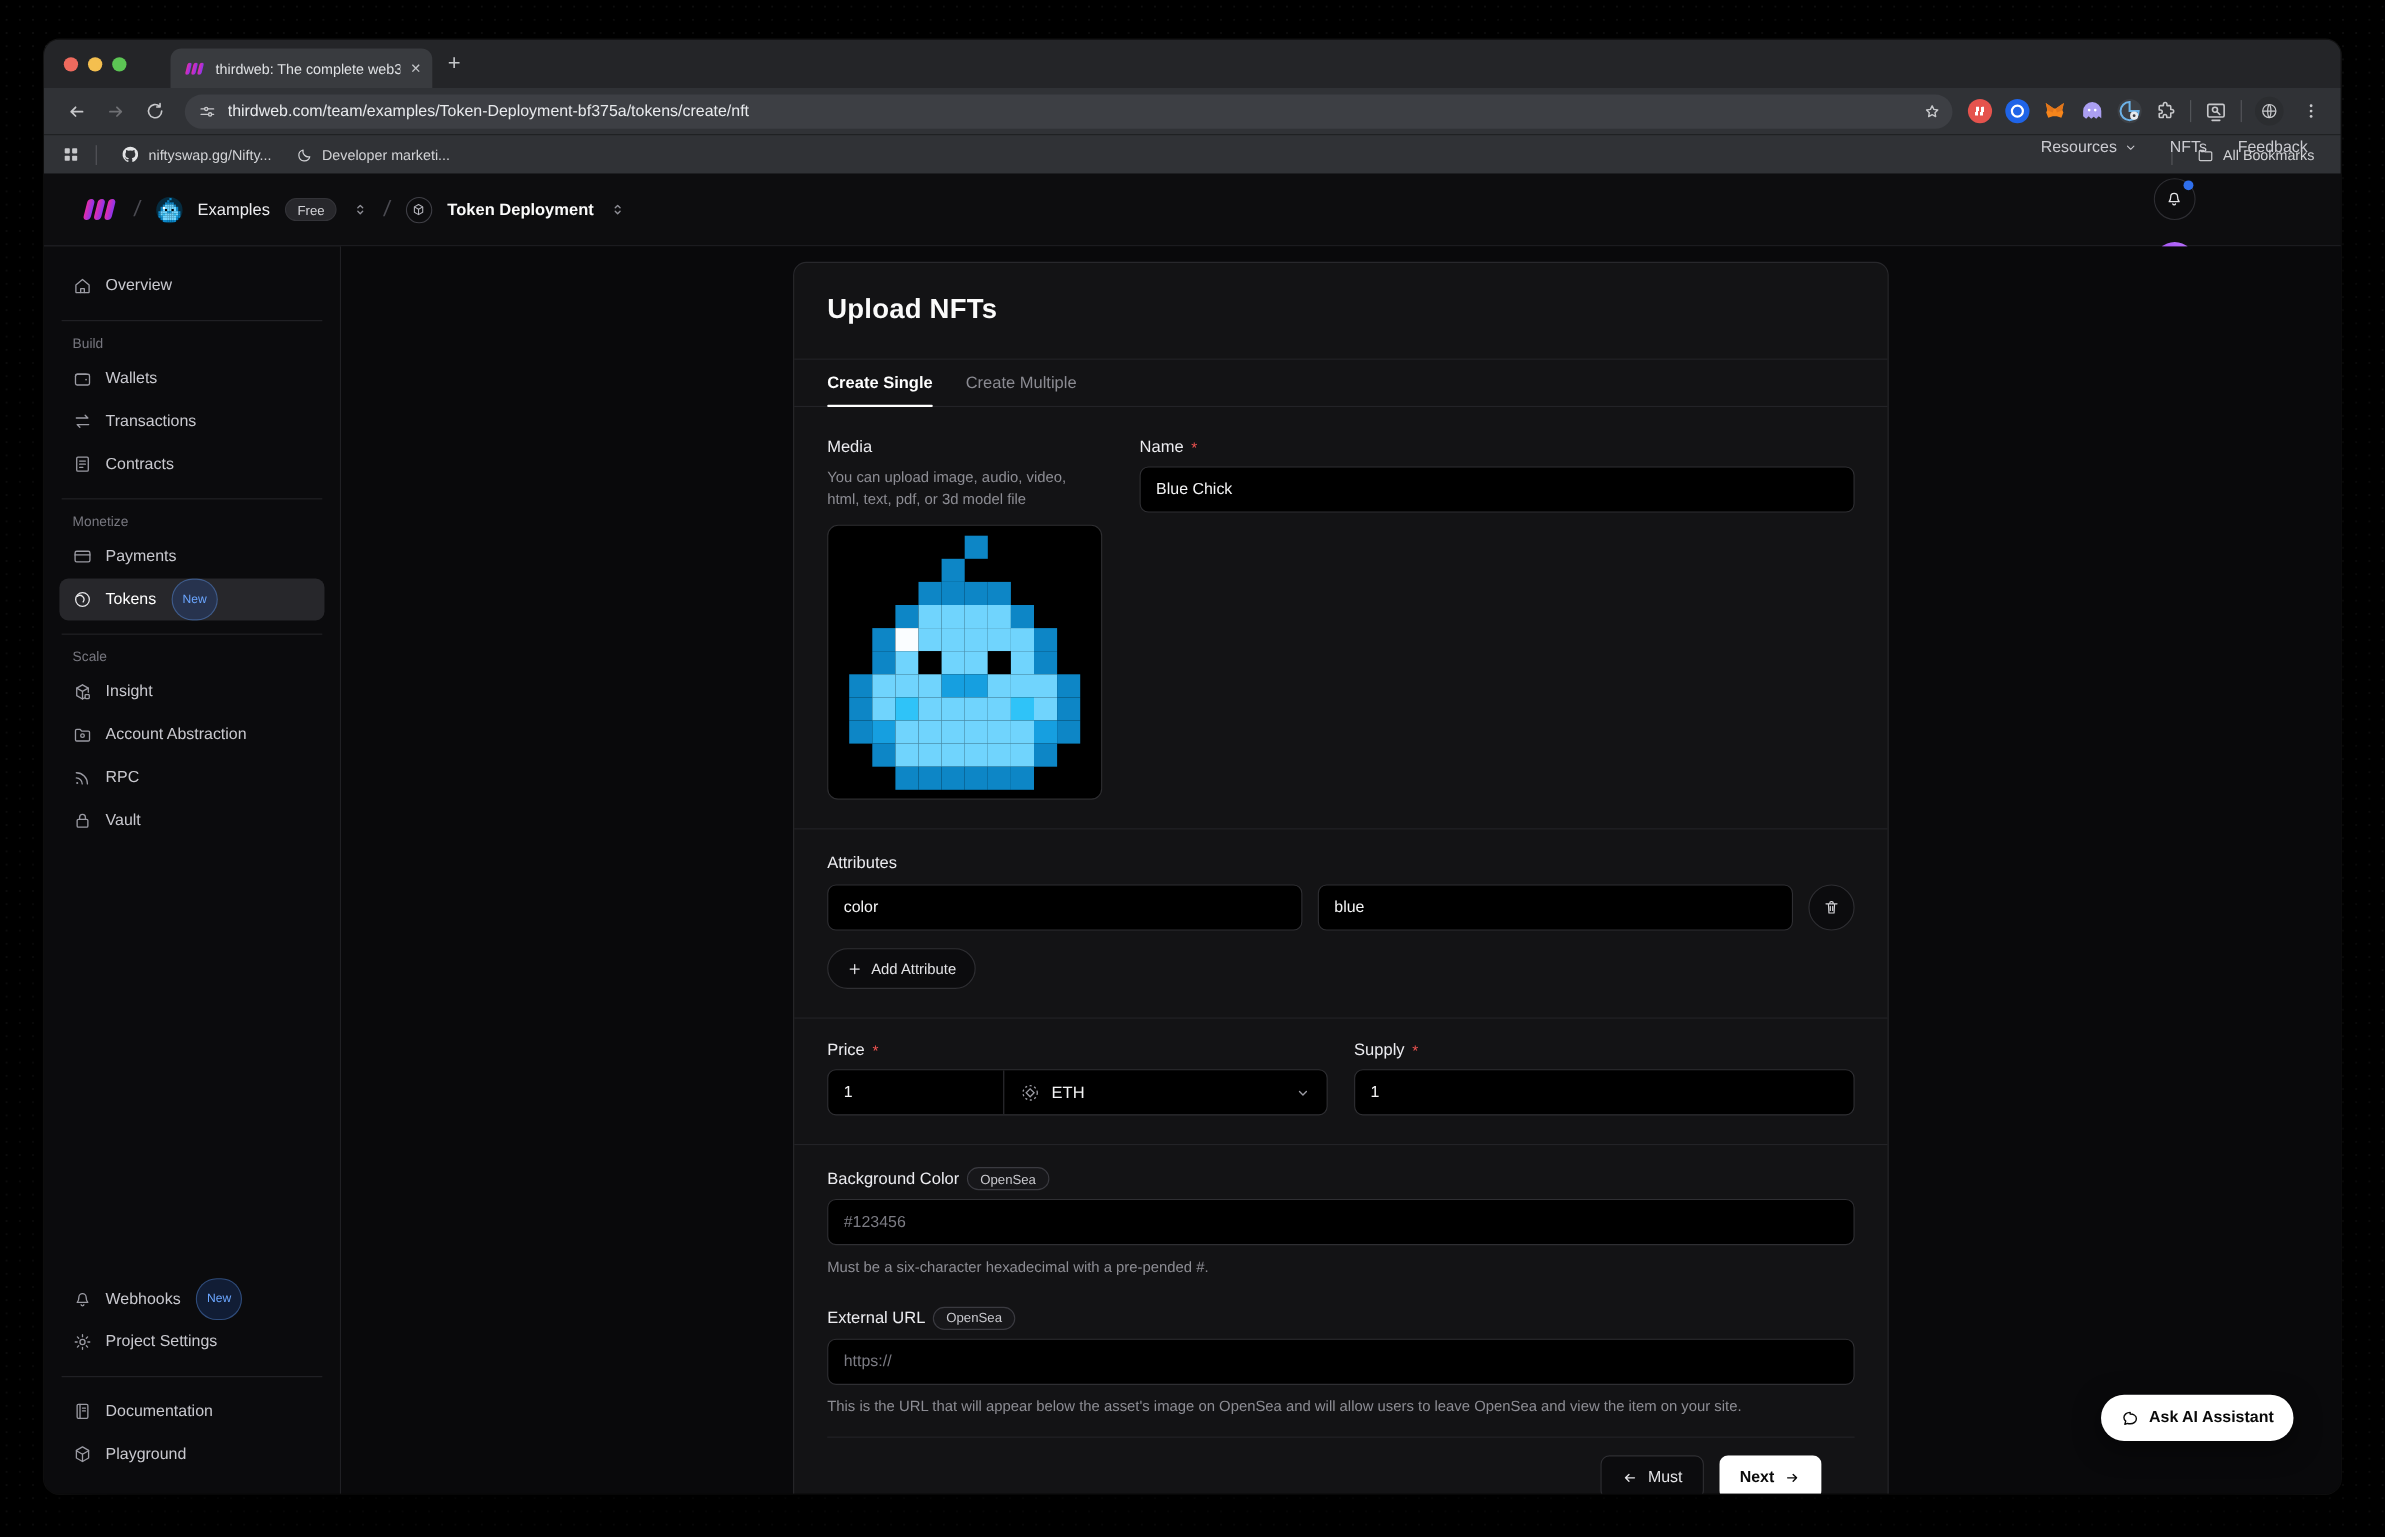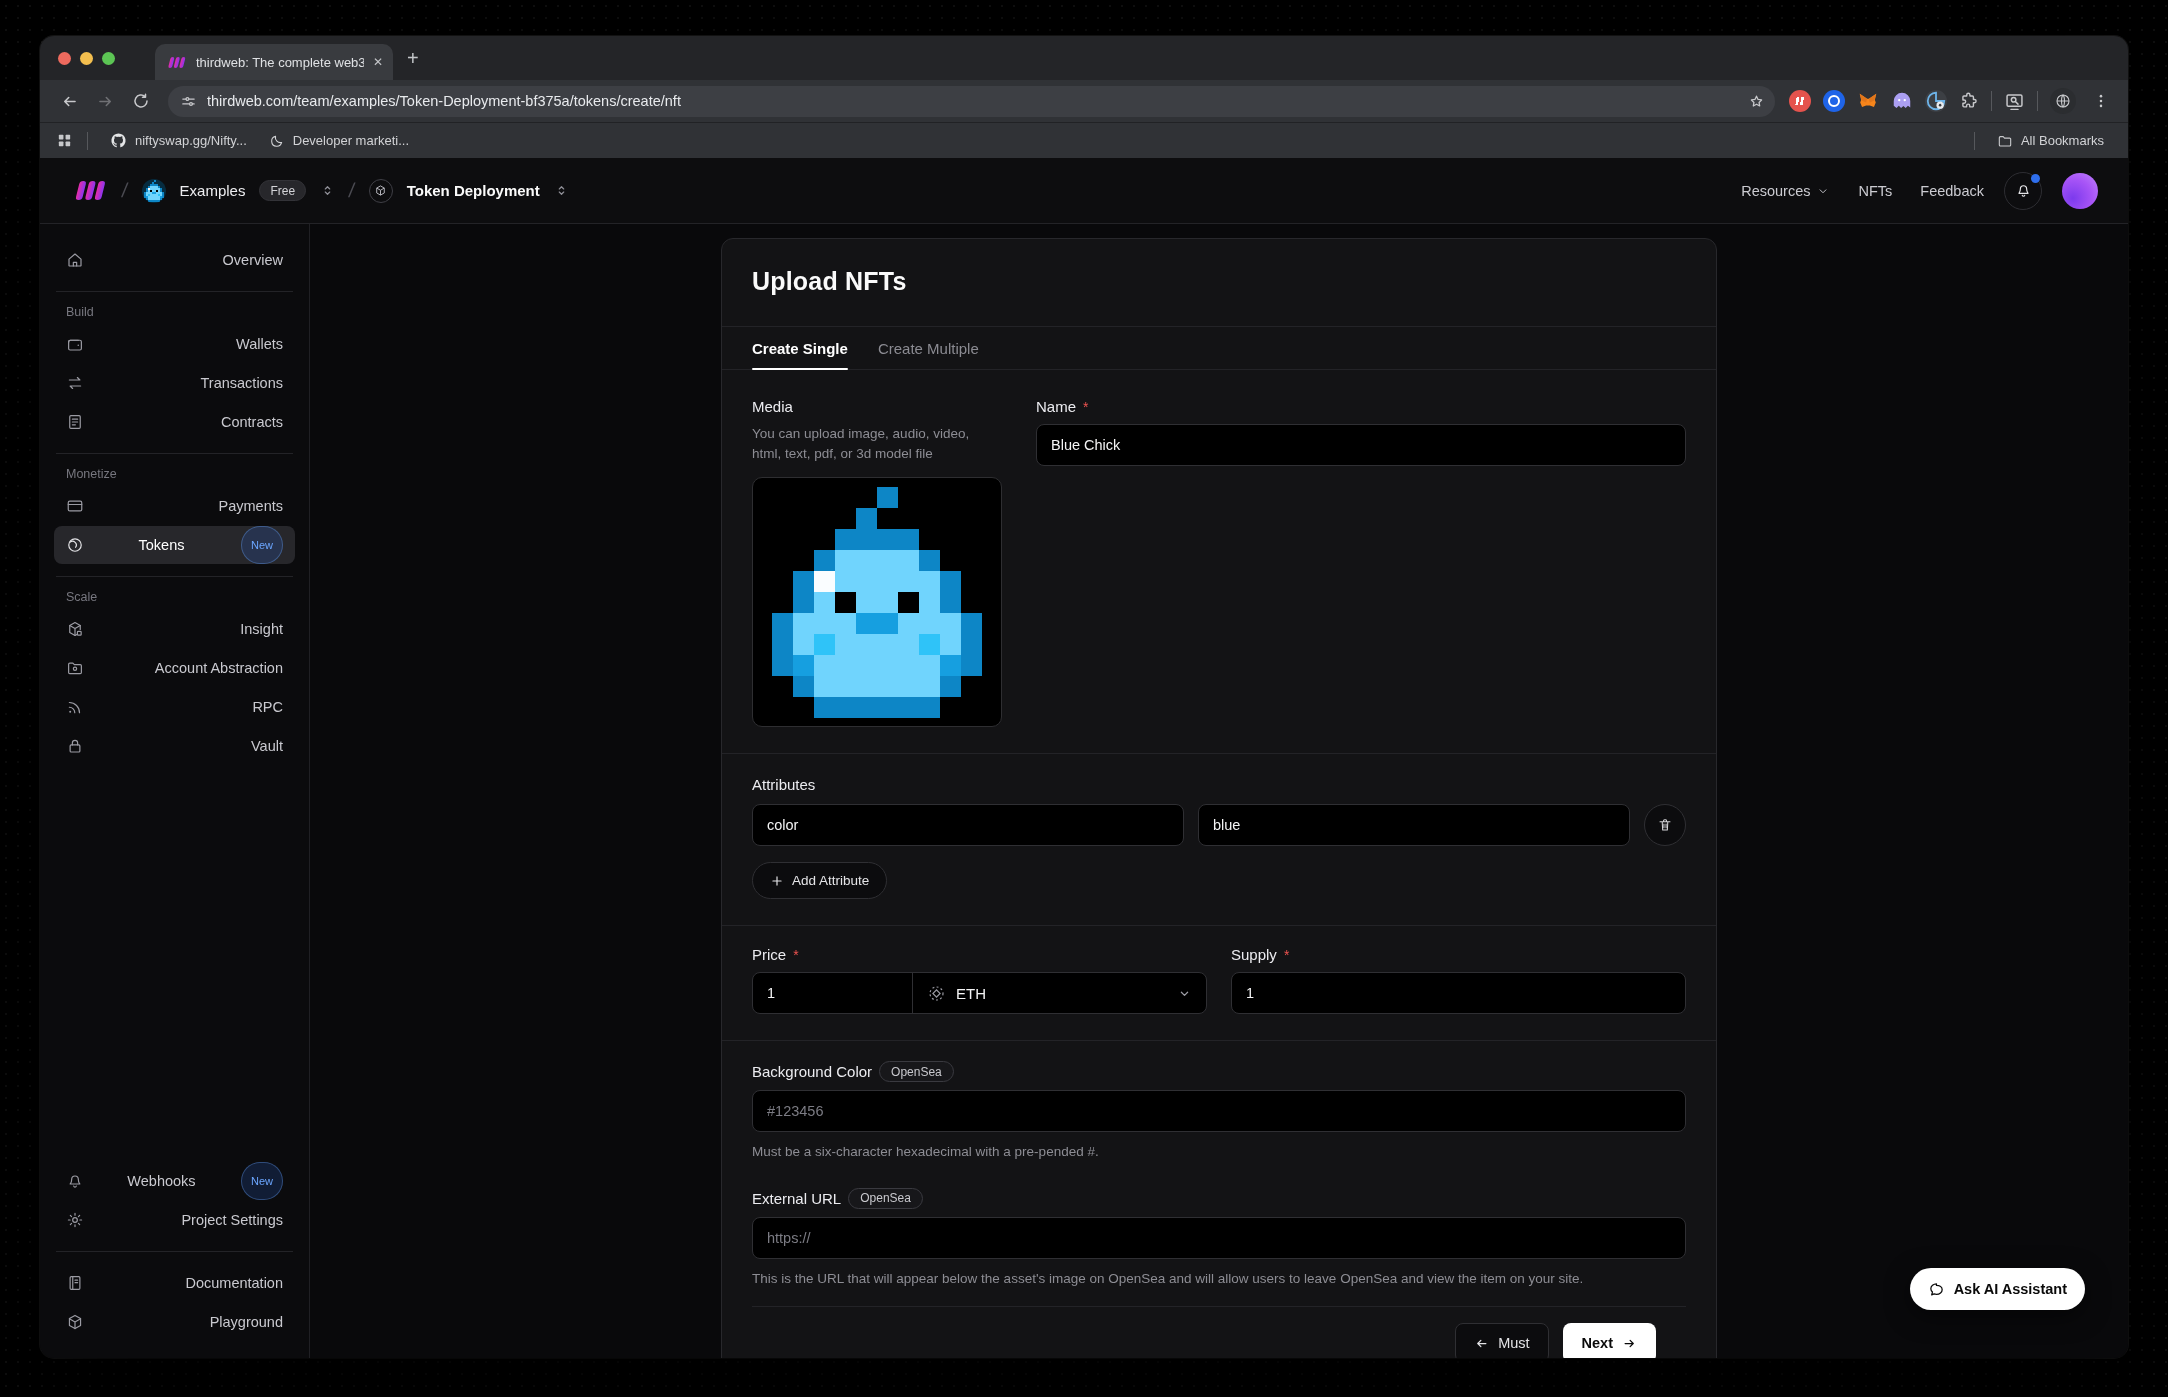--- a/index.html
+++ b/index.html
@@ -59,33 +59,33 @@
                  background:#0d0d0f; border-bottom:1px solid #232327; }
   .crumb-sep { color:#4b4b52; font-size:20px; font-weight:300; transform:skewX(-8deg); }
   .chick-avatar { width:24px; height:24px; border-radius:50%; overflow:hidden; background:#062c40;
                   display:flex; align-items:center; justify-content:center; flex:none; }
   .team-name { font-size:15px; color:#ededf0; }
   .badge-free { font-size:12px; color:#d4d4d8; background:#27272b; border:1px solid #333338; border-radius:999px; padding:2.5px 10px; }
   .updown { color:#8f8f97; }
   .proj-icon { width:24px; height:24px; border-radius:50%; border:1px solid #3f3f46; color:#b6b6bd;
                display:flex; align-items:center; justify-content:center; flex:none; }
   .proj-name { font-size:15px; font-weight:700; color:#fafafa; }
-  .header-right { margin-left:auto; display:flex; align-items:center; gap:20px; }
+  .header-right { margin-left:auto; display:flex; align-items:center; gap:20px;flex-direction:column; }
   .hnav { font-size:14.5px; color:#cbcbd1; display:flex; align-items:center; gap:6px; }
   .bell-wrap { width:38px; height:38px; border-radius:50%; border:1px solid #2e2e33; color:#e4e4e7;
                display:flex; align-items:center; justify-content:center; position:relative; }
   .bell-dot { position:absolute; top:1px; right:1px; width:9px; height:9px; border-radius:50%; background:#2f6fed; }
   .user-avatar { width:36px; height:36px; border-radius:50%;
                  background:radial-gradient(circle at 30% 70%, #7c3aed, #a855f7 55%, #c084fc); }
 
   .site-body { flex:1; display:flex; min-height:0; }
   .sidebar { width:270px; flex:none; border-right:1px solid #202024; padding:16px 14px; display:flex;
              flex-direction:column; justify-content:space-between; overflow:hidden; }
   .side-item { height:38px; border-radius:8px; display:flex; align-items:center; gap:12px; padding:0 12px;
-               font-size:14.5px; color:#c9c9cf; margin:1px 0;justify-content:space-between; }
+               font-size:14.5px; color:#c9c9cf; margin:1px 0; }
   .side-item .side-icon { color:#9b9ba3; width:18px; height:18px; flex:none; }
   .side-item.active { background:#27272b; color:#fff; }
   .side-item.active .side-icon { color:#e4e4e7; }
   .side-title { font-size:12.5px; color:#77777f; margin:13px 12px 6px; }
   .side-div { border-top:1px solid #232327; margin:12px 2px; }
   .badge-new { font-size:11px; color:#6ba6ff; background:rgba(47,111,237,.18); border:1px solid rgba(107,166,255,.35);
                border-radius:999px; padding:12px 9px; margin-left:2px; }
 
   .main { flex:1; position:relative; background:#09090b; overflow:hidden; }
   .card { width:996px; margin:14px auto 0; background:#131315; border:1px solid #28282c; border-radius:12px; min-height:1400px; }

